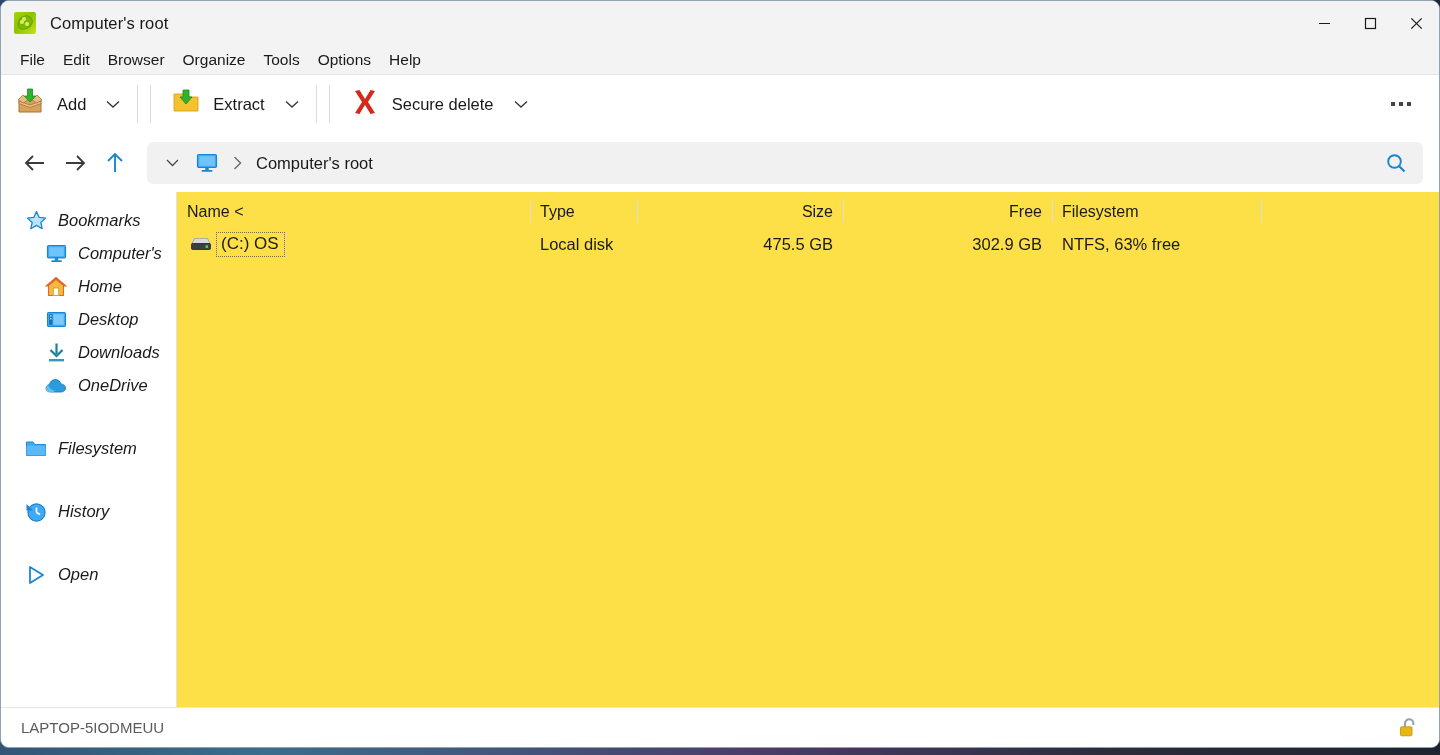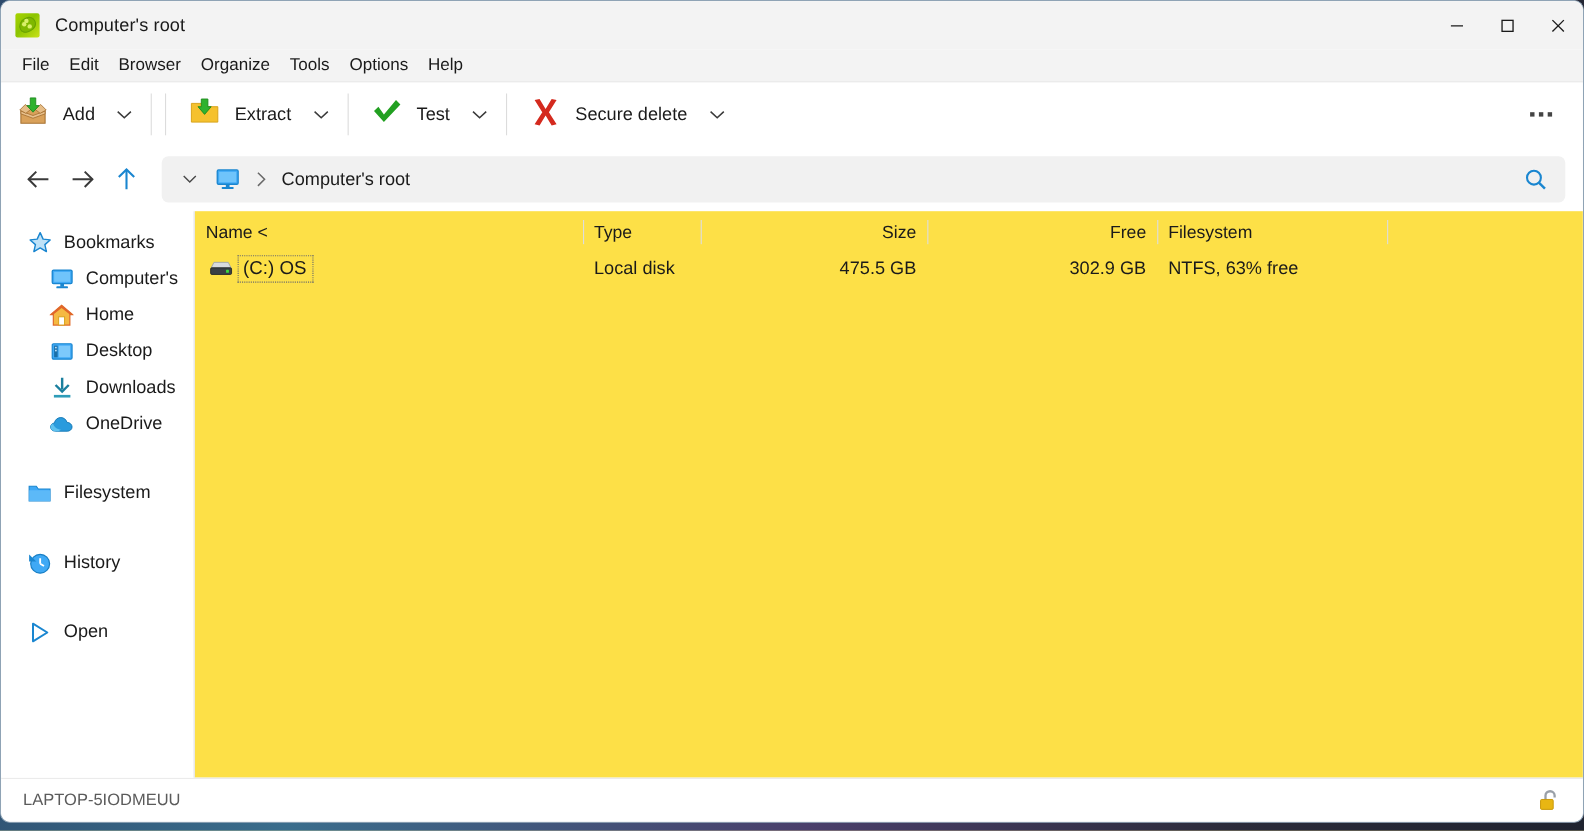--- a/index.html
+++ b/index.html
@@ -240,20 +240,21 @@
   .sb-item.child { padding-left: 44px; }
   .sb-ico {
     width: 22px; height: 22px;
     flex: 0 0 22px;
     display: flex; align-items: center; justify-content: center;
   }
   .sb-label {
     font-size: 16.5px;
     color: #1a1a1a;
     margin-left: 11px;
+    font-style: italic;
   }
   .sb-gap { height: 30px; }
 
   
   #filelist {
     flex: 1;
     display: flex;
     flex-direction: column;
     min-width: 0;
     background: #fde047;
@@ -419,35 +420,20 @@
       </div>
       <div class="tb-caret">
         <svg width="14" height="9" viewBox="0 0 14 9">
             <polyline points="1,1.5 7,7 13,1.5" fill="none" stroke="#3a3a3a" stroke-width="1.4"></polyline>
           </svg>
       </div>
     </div>
 
     <div class="tb-sep"></div>
 
-    <div class="tb-group">
-      <div class="tb-btn">
-        <span>
-          <svg width="30" height="30" viewBox="0 0 30 30">
-            <path d="M3 14 L7 10 L12 17 L23 4 L27 8 L12 24 Z" fill="#22a021"></path>
-          </svg>
-        </span>
-        <span class="tb-label">Test</span>
-      </div>
-      <div class="tb-caret">
-        <svg width="14" height="9" viewBox="0 0 14 9">
-            <polyline points="1,1.5 7,7 13,1.5" fill="none" stroke="#3a3a3a" stroke-width="1.4"></polyline>
-          </svg>
-      </div>
-    </div>
 
     <div class="tb-sep"></div>
 
     <div class="tb-group">
       <div class="tb-btn">
         <span>
           <svg width="30" height="30" viewBox="0 0 30 30">
             <path d="M5 4 L9.5 3 L15 12 L20.5 3 L25 4 L18 15 L25 26 L20.5 27 L15 18 L9.5 27 L5 26 L12 15 Z" fill="#d42a1e"></path>
           </svg>
         </span>

